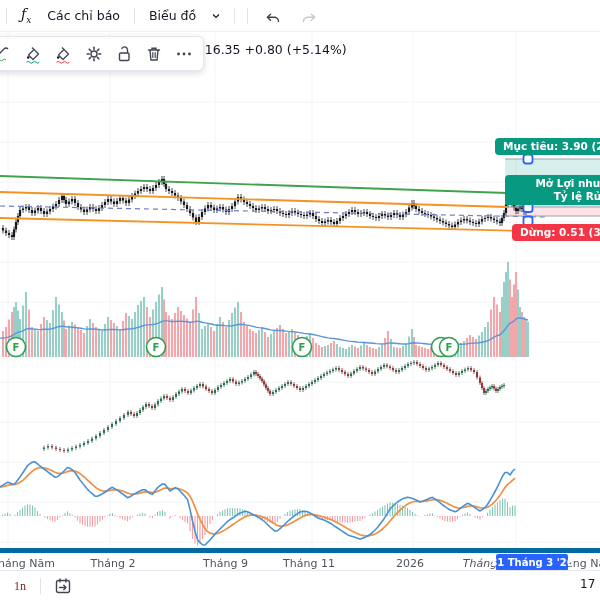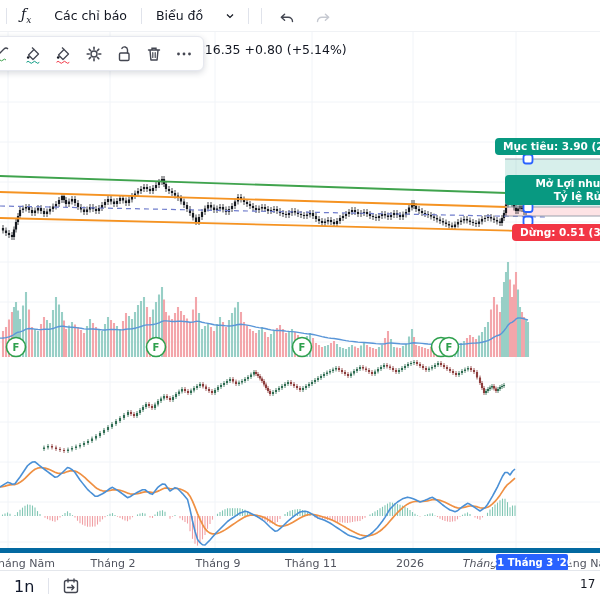--- a/index.html
+++ b/index.html
@@ -3,21 +3,21 @@
 <meta charset="utf-8">
 <style>
   html,body{margin:0;padding:0;width:600px;height:600px;overflow:hidden;background:#fff;
     font-family:"DejaVu Sans","Liberation Sans",sans-serif;-webkit-font-smoothing:antialiased;}
   #app{position:relative;width:600px;height:600px;background:#fff;}
 
   
   .topbar{position:absolute;left:0;top:0;width:600px;height:31px;background:#fff;
     display:flex;align-items:center;border-bottom:1px solid #f0f2f5;z-index:30;}
   .tb-div{width:1px;height:16px;background:#e0e3eb;margin:0 6px;flex:0 0 auto;}
-  .tb-item{display:flex;align-items:center;gap:23px;padding:0 8px;height:26px;border-radius:4px;
+  .tb-item{display:flex;align-items:center;gap:16px;padding:0 8px;height:26px;border-radius:4px;
     color:#131722;font-size:12.5px;cursor:pointer;white-space:nowrap;}
   .fx{font-family:"DejaVu Serif","Liberation Serif",serif;font-style:italic;font-size:14px;color:#131722;}
   .fx sub{font-size:9px;font-style:italic;}
   .chev{width:8px;height:8px;flex:0 0 auto;}
   .arrow-btn{padding:0 10px;height:26px;display:flex;align-items:center;cursor:pointer;}
 
   
   .floatbar{position:absolute;left:-16px;top:36px;height:33px;background:#fff;border:1px solid #e6e8ef;
     border-radius:6px;box-shadow:0 2px 6px rgba(40,50,70,.18);display:flex;align-items:center;
     padding:0 6px;gap:4px;z-index:40;}
@@ -42,21 +42,21 @@
   .timeaxis{position:absolute;left:0;top:548px;width:600px;height:22px;background:#fff;
     border-top:5px solid #0369a1;z-index:15;}
   .taxis-label{position:absolute;top:4px;font-size:11px;color:#50535e;white-space:nowrap;}
   .date-badge{position:absolute;left:496px;top:1px;width:72px;height:17px;background:#2962ff;color:#fff;
     font-size:10px;font-weight:bold;display:flex;align-items:center;justify-content:center;
     border-radius:2px;z-index:18;white-space:nowrap;}
 
   
   .bottombar{position:absolute;left:0;top:570px;width:600px;height:30px;background:#fff;
     border-top:1px solid #e4e7ec;display:flex;align-items:center;z-index:30;}
-  .bb-interval{font-size:16px;color:#0f172a;padding:0 14px;cursor:pointer;}
+  .bb-interval{font-size:12px;color:#7f1d1d;padding:0 14px;cursor:pointer;font-family:Liberation Serif, serif;}
   .bb-div{width:1px;height:16px;background:#e0e3eb;}
   .bb-icon{padding:0 12px;cursor:pointer;display:flex;align-items:center;}
   .bb-right{position:absolute;right:-6px;top:6px;font-size:12px;color:#131722;width:26px;overflow:hidden;}
 </style>
 </head>
 <body>
 
 <div id="app">
 
   <div class="topbar">
@@ -1249,22 +1249,22 @@
   <div class="badge teal two" style="left:505px;top:175px;width:170px;">
     <div>Mở Lợi nhuận &amp; Thua</div>
     <div>Tỷ lệ Rủi ro/Lợi</div>
   </div>
   <div class="badge red" style="left:512px;top:224px;">Dừng: 0.51 (3.18%)</div>
 
   <div class="timeaxis">
     <div id="taxis-labels">
         <div class="taxis-label" style="left: -2px;">háng Năm</div>
         <div class="taxis-label" style="left: 83px; width: 60px; text-align: center;">Tháng 2</div>
-        <div class="taxis-label" style="left: 188px; width: 60px; text-align: center;">Tháng 9</div>
-        <div class="taxis-label" style="left: 285px; width: 60px; text-align: left;">Tháng 11</div>
+        <div class="taxis-label" style="left: 188px; width: 60px; text-align: right;">Tháng 9</div>
+        <div class="taxis-label" style="left: 275px; width: 60px; text-align: right;">Tháng 11</div>
         <div class="taxis-label" style="left: 396px; width: 60px; text-align: left;">2026</div>
         <div class="taxis-label" style="left: 450px; width: 60px; text-align: center; font-style: italic;">Tháng</div>
         <div class="taxis-label" style="left: 566px;">áng Năm</div>
       </div>
     <div class="date-badge">31 Tháng 3 '26</div>
   </div>
 
   <div class="bottombar">
     <div class="bb-interval">1n</div>
     <div class="bb-div"></div>

